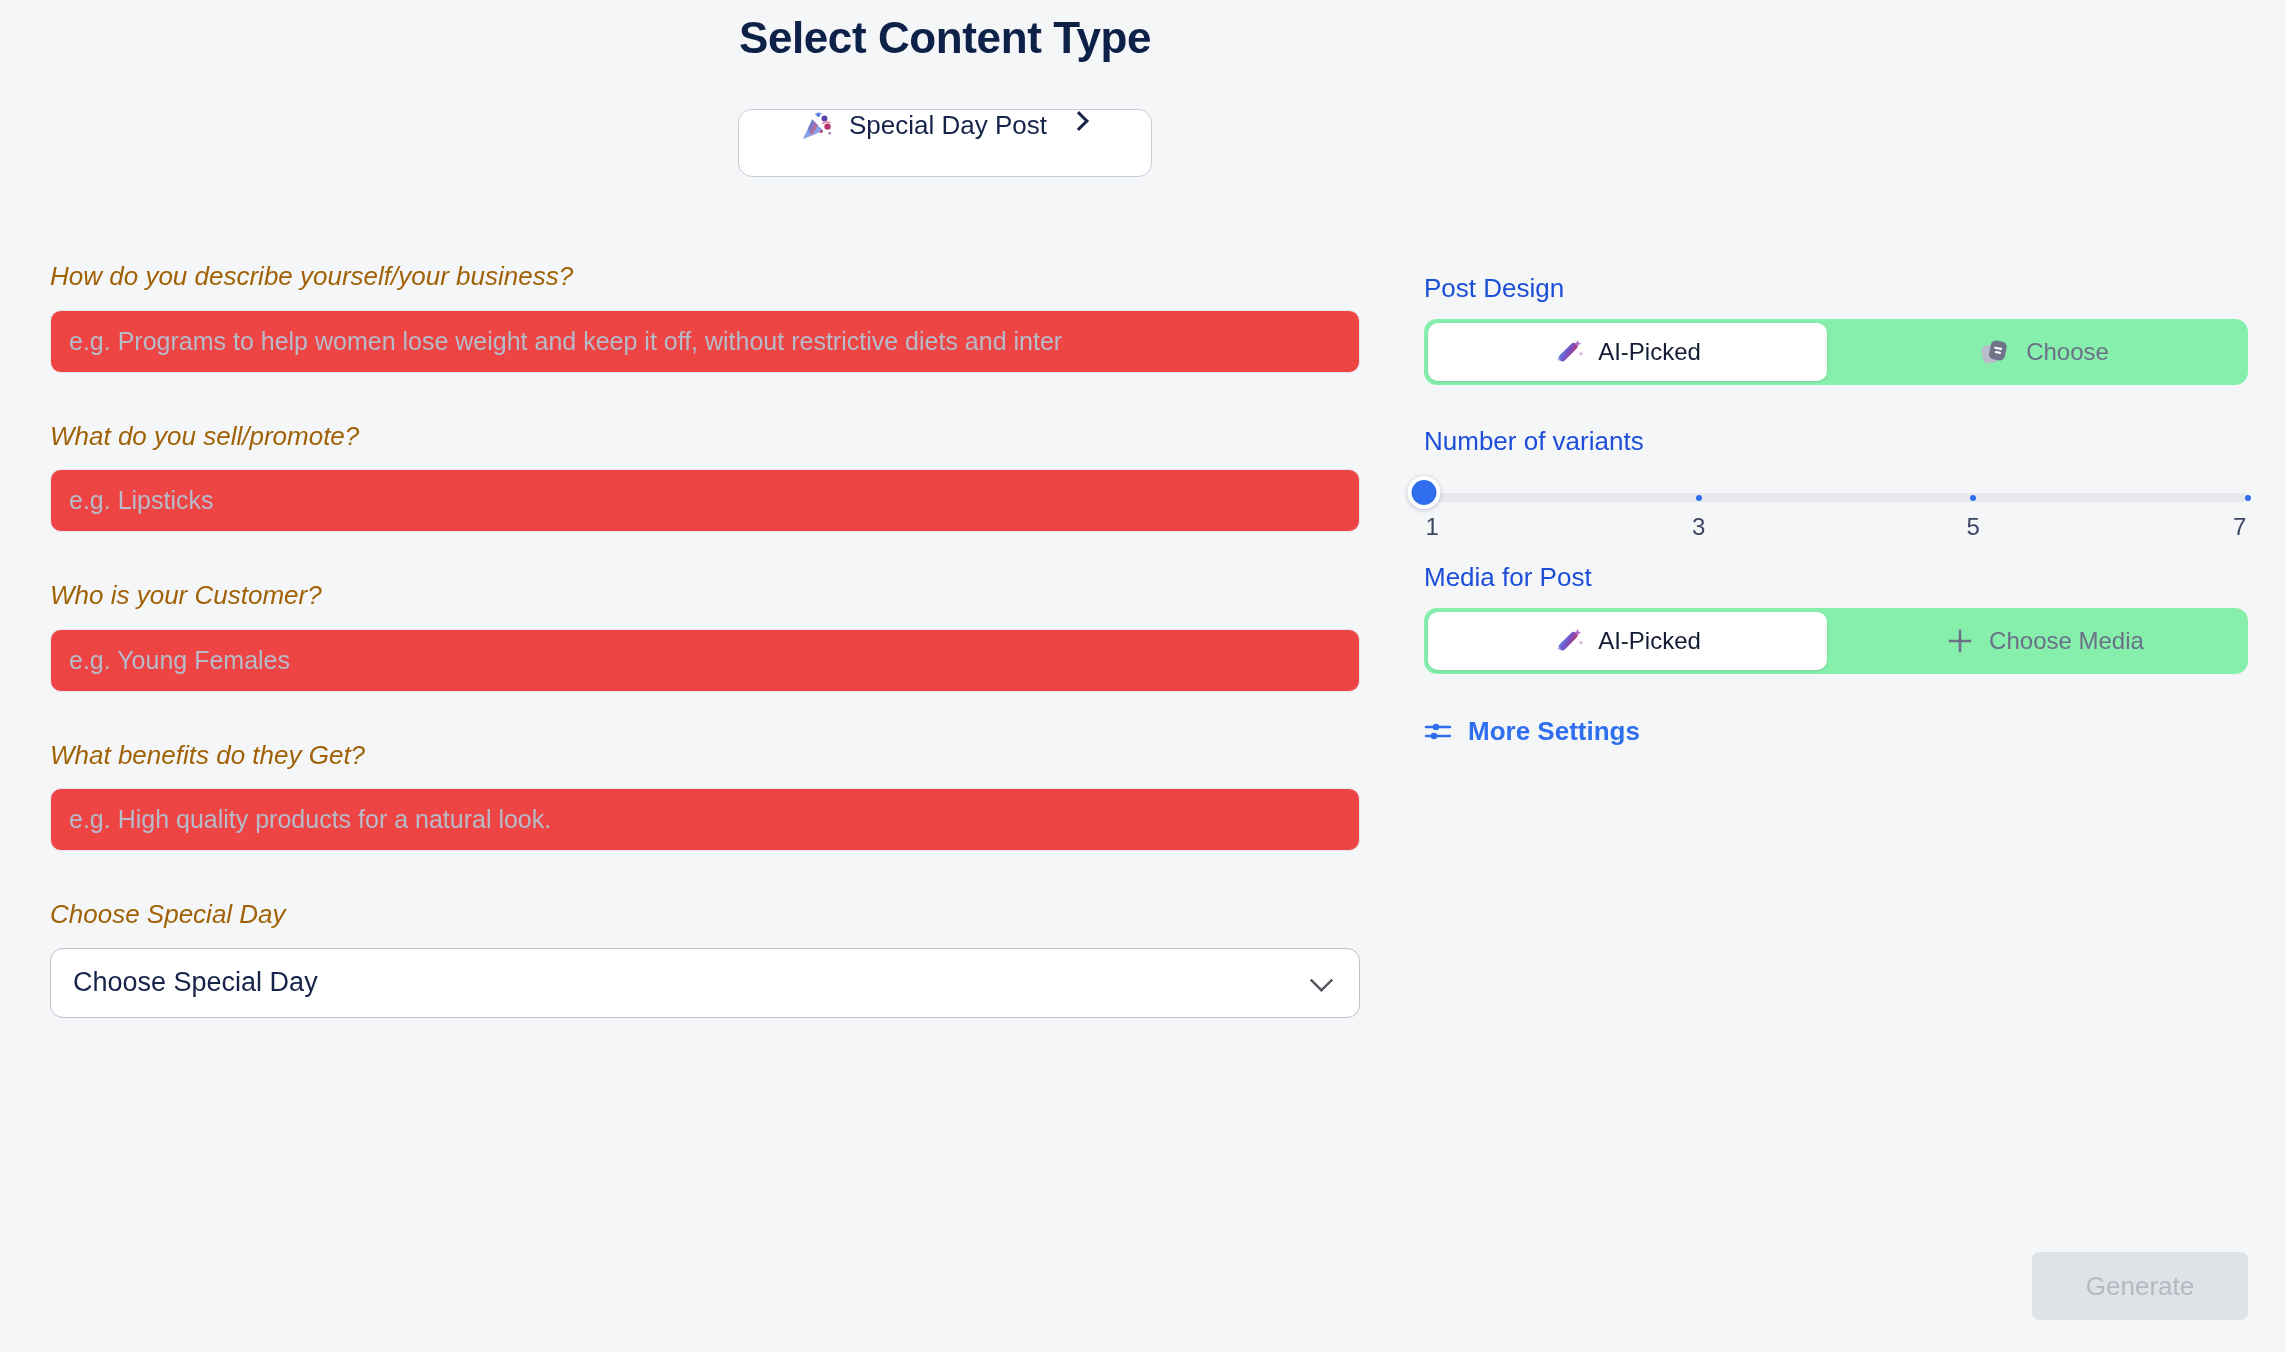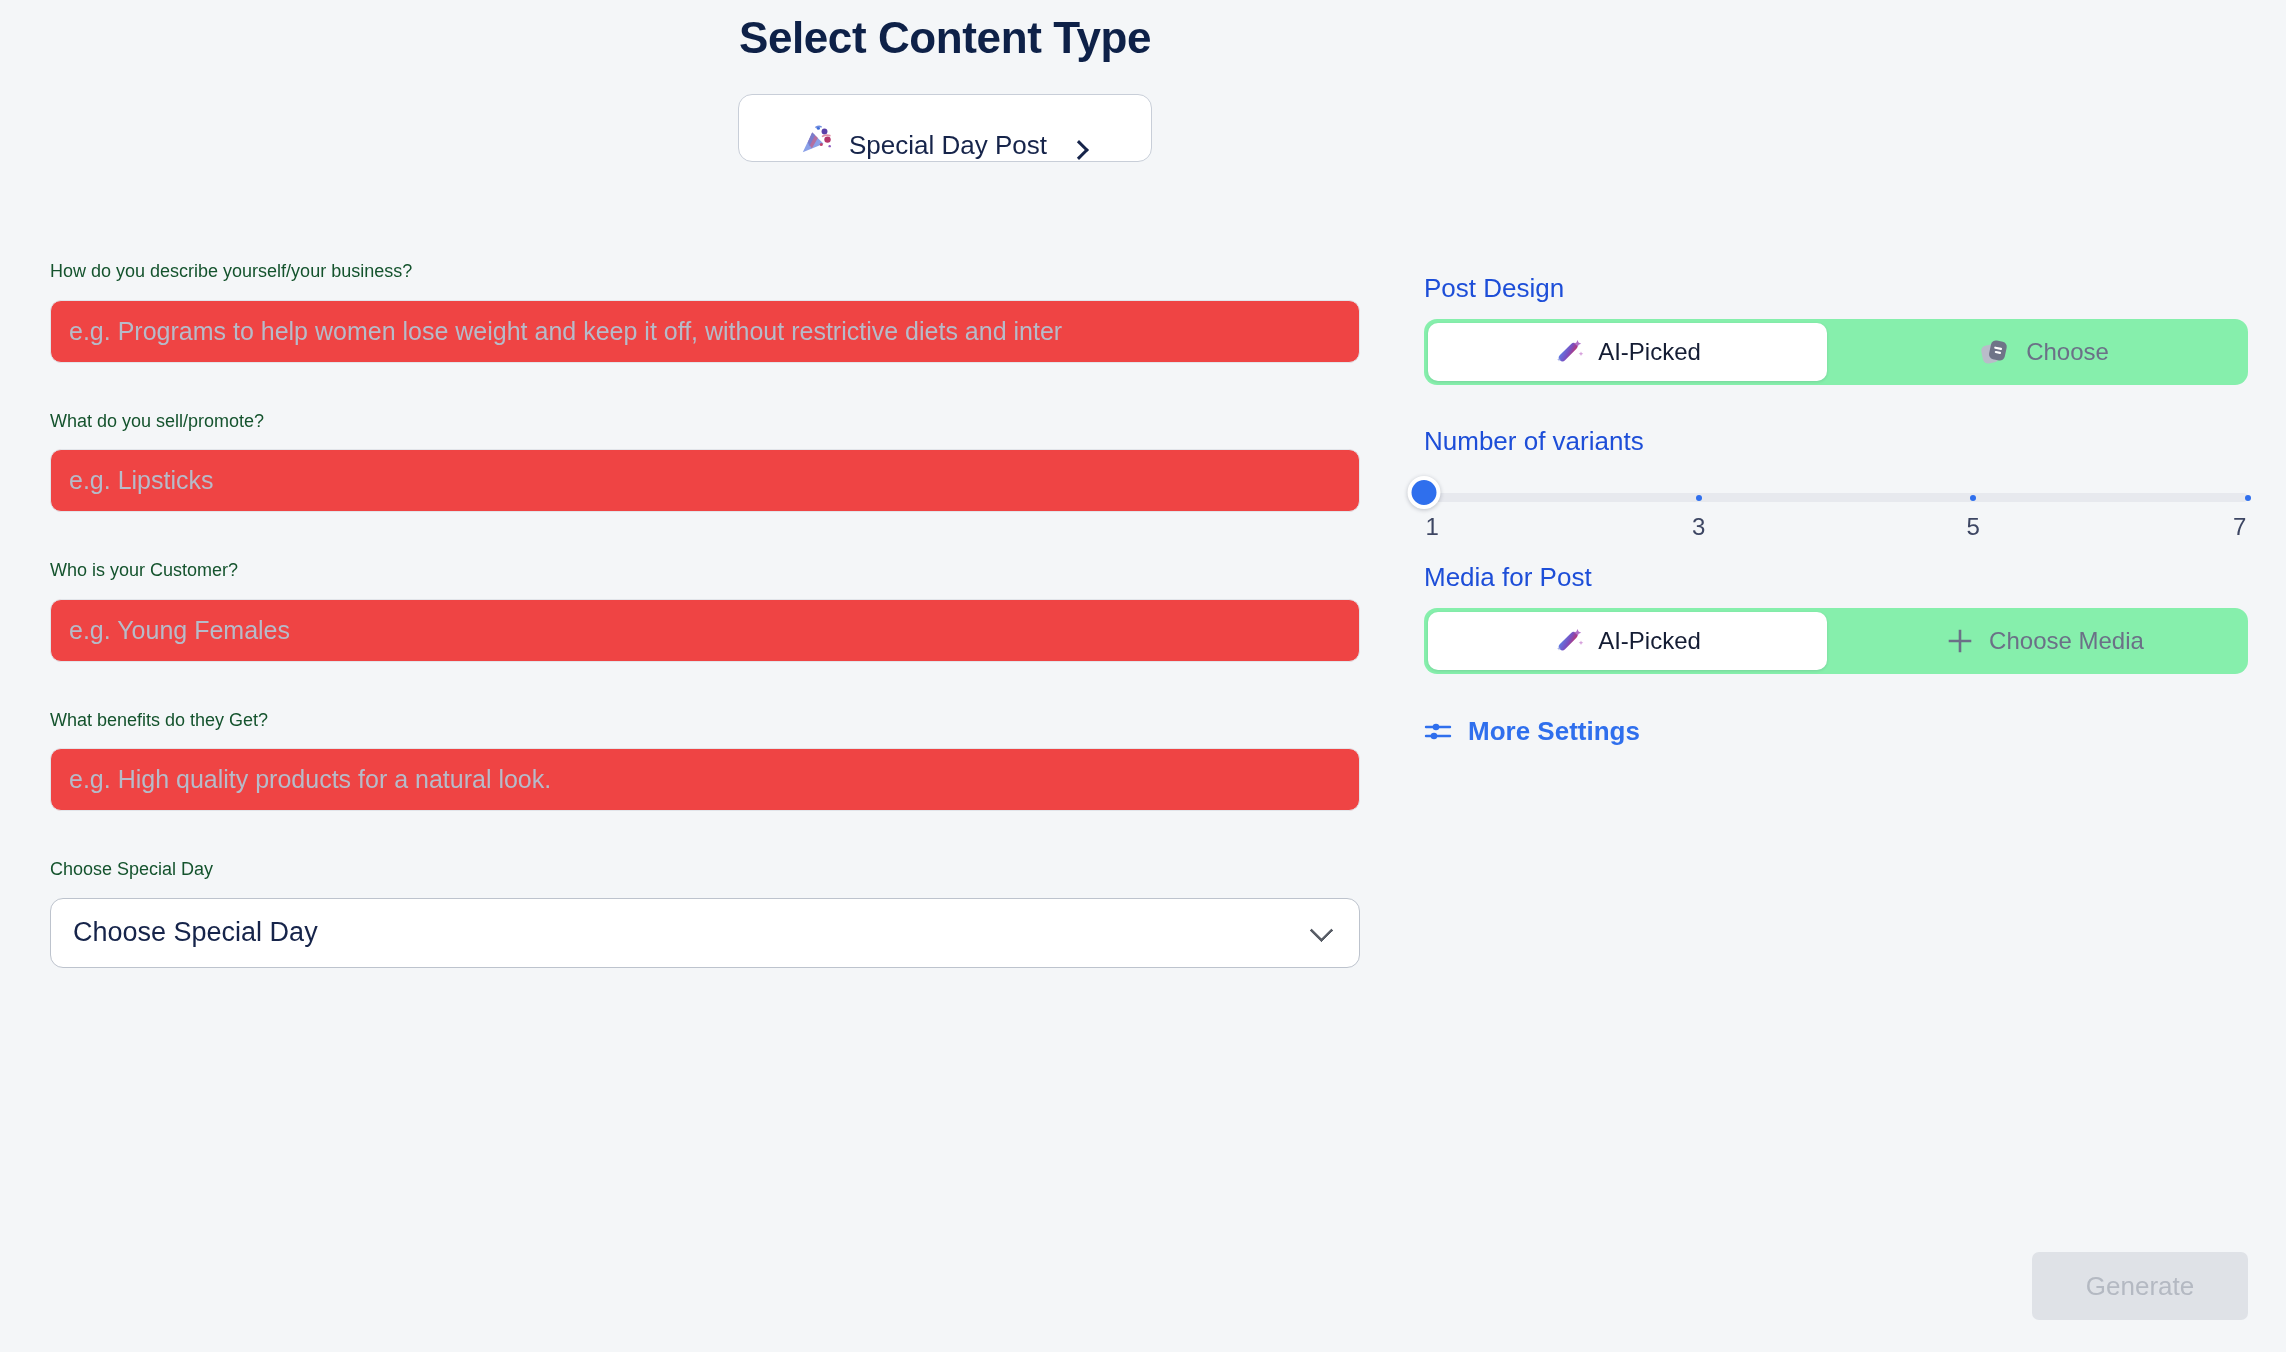--- a/index.html
+++ b/index.html
@@ -26,24 +26,24 @@
   }
   .page-title {
     font-size: 44px;
     font-weight: bold;
     color: #0e2148;
     letter-spacing: -0.4px;
     line-height: 1.2;
   }
   .content-type-btn {
     display: inline-flex;
-    align-items: flex-end;
+    align-items: flex-start;
     justify-content: center;
     gap: 16px;
-    margin-top: 29px;
+    margin-top: 44px;
     height: 68px;
     padding: 0 30px;
     min-width: 414px;
     background: #ffffff;
     border: 1.5px solid #c8ced8;
     border-radius: 14px;
     cursor: pointer;
   }
   .content-type-label {
     font-size: 26px;
@@ -77,24 +77,25 @@
     position: absolute;
     left: 1424px;
     top: 272px;
     width: 824px;
   }
 
   
   .field { margin-bottom: 47px; }
   .field:last-child { margin-bottom: 0; }
   .field-label {
-    font-size: 18px;
-    color: #14532d;
+    font-size: 26px;
+    color: #a16207;
     margin-bottom: 17px;
     line-height: 1.25;
+    font-style: italic;
   }
   .text-input {
     display: block;
     width: 1310px;
     height: 63px;
     background: #ef4444;
     border: 1.4px solid #e2e5ea;
     border-radius: 11px;
     padding: 0 18px;
     font-size: 25px;

